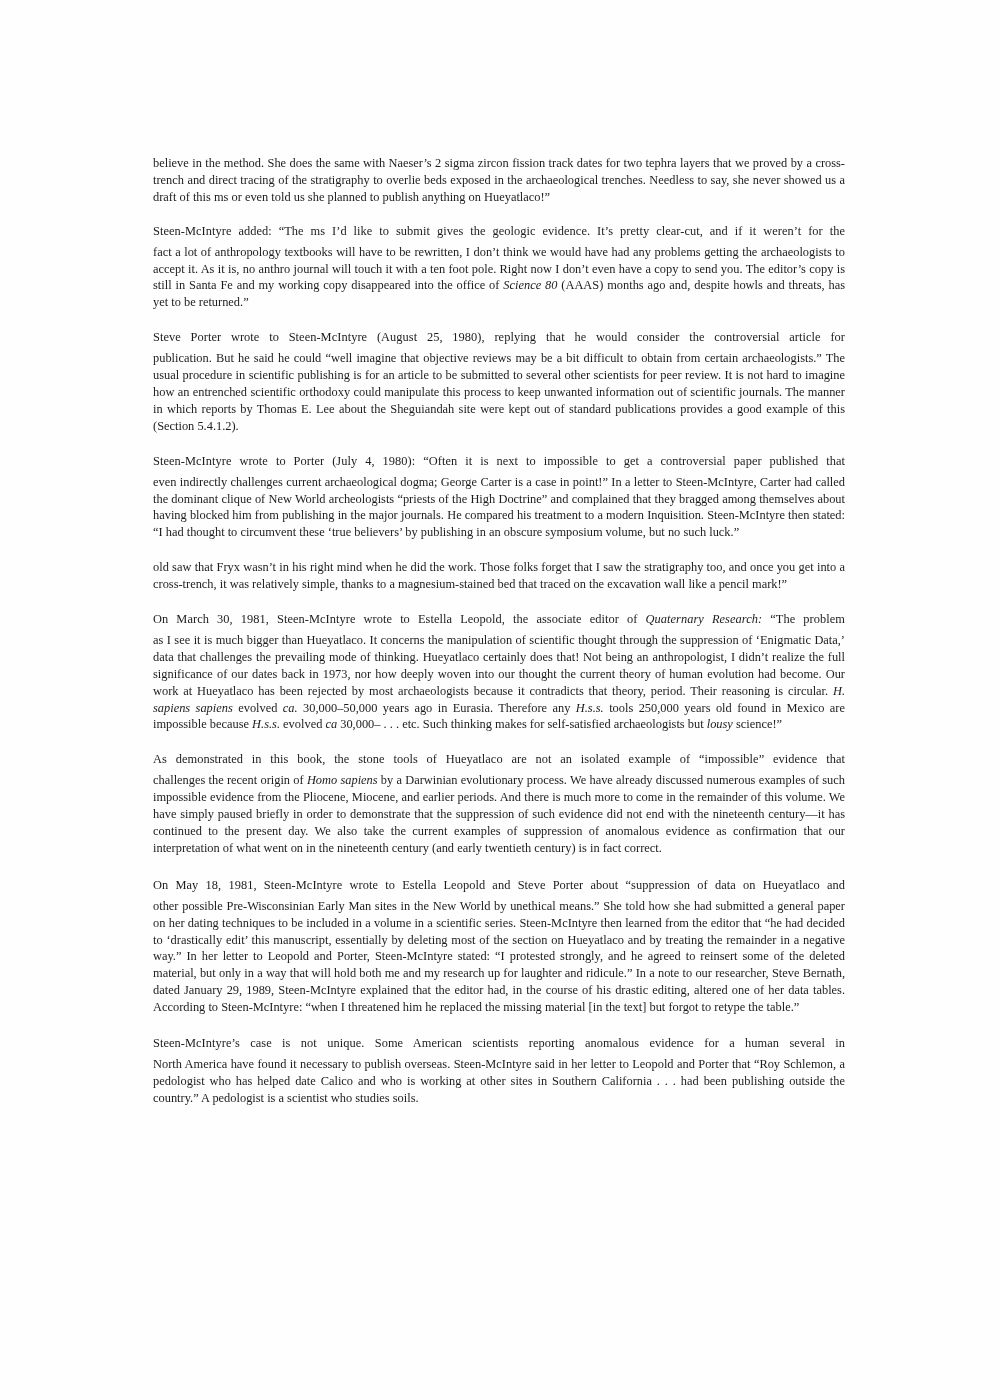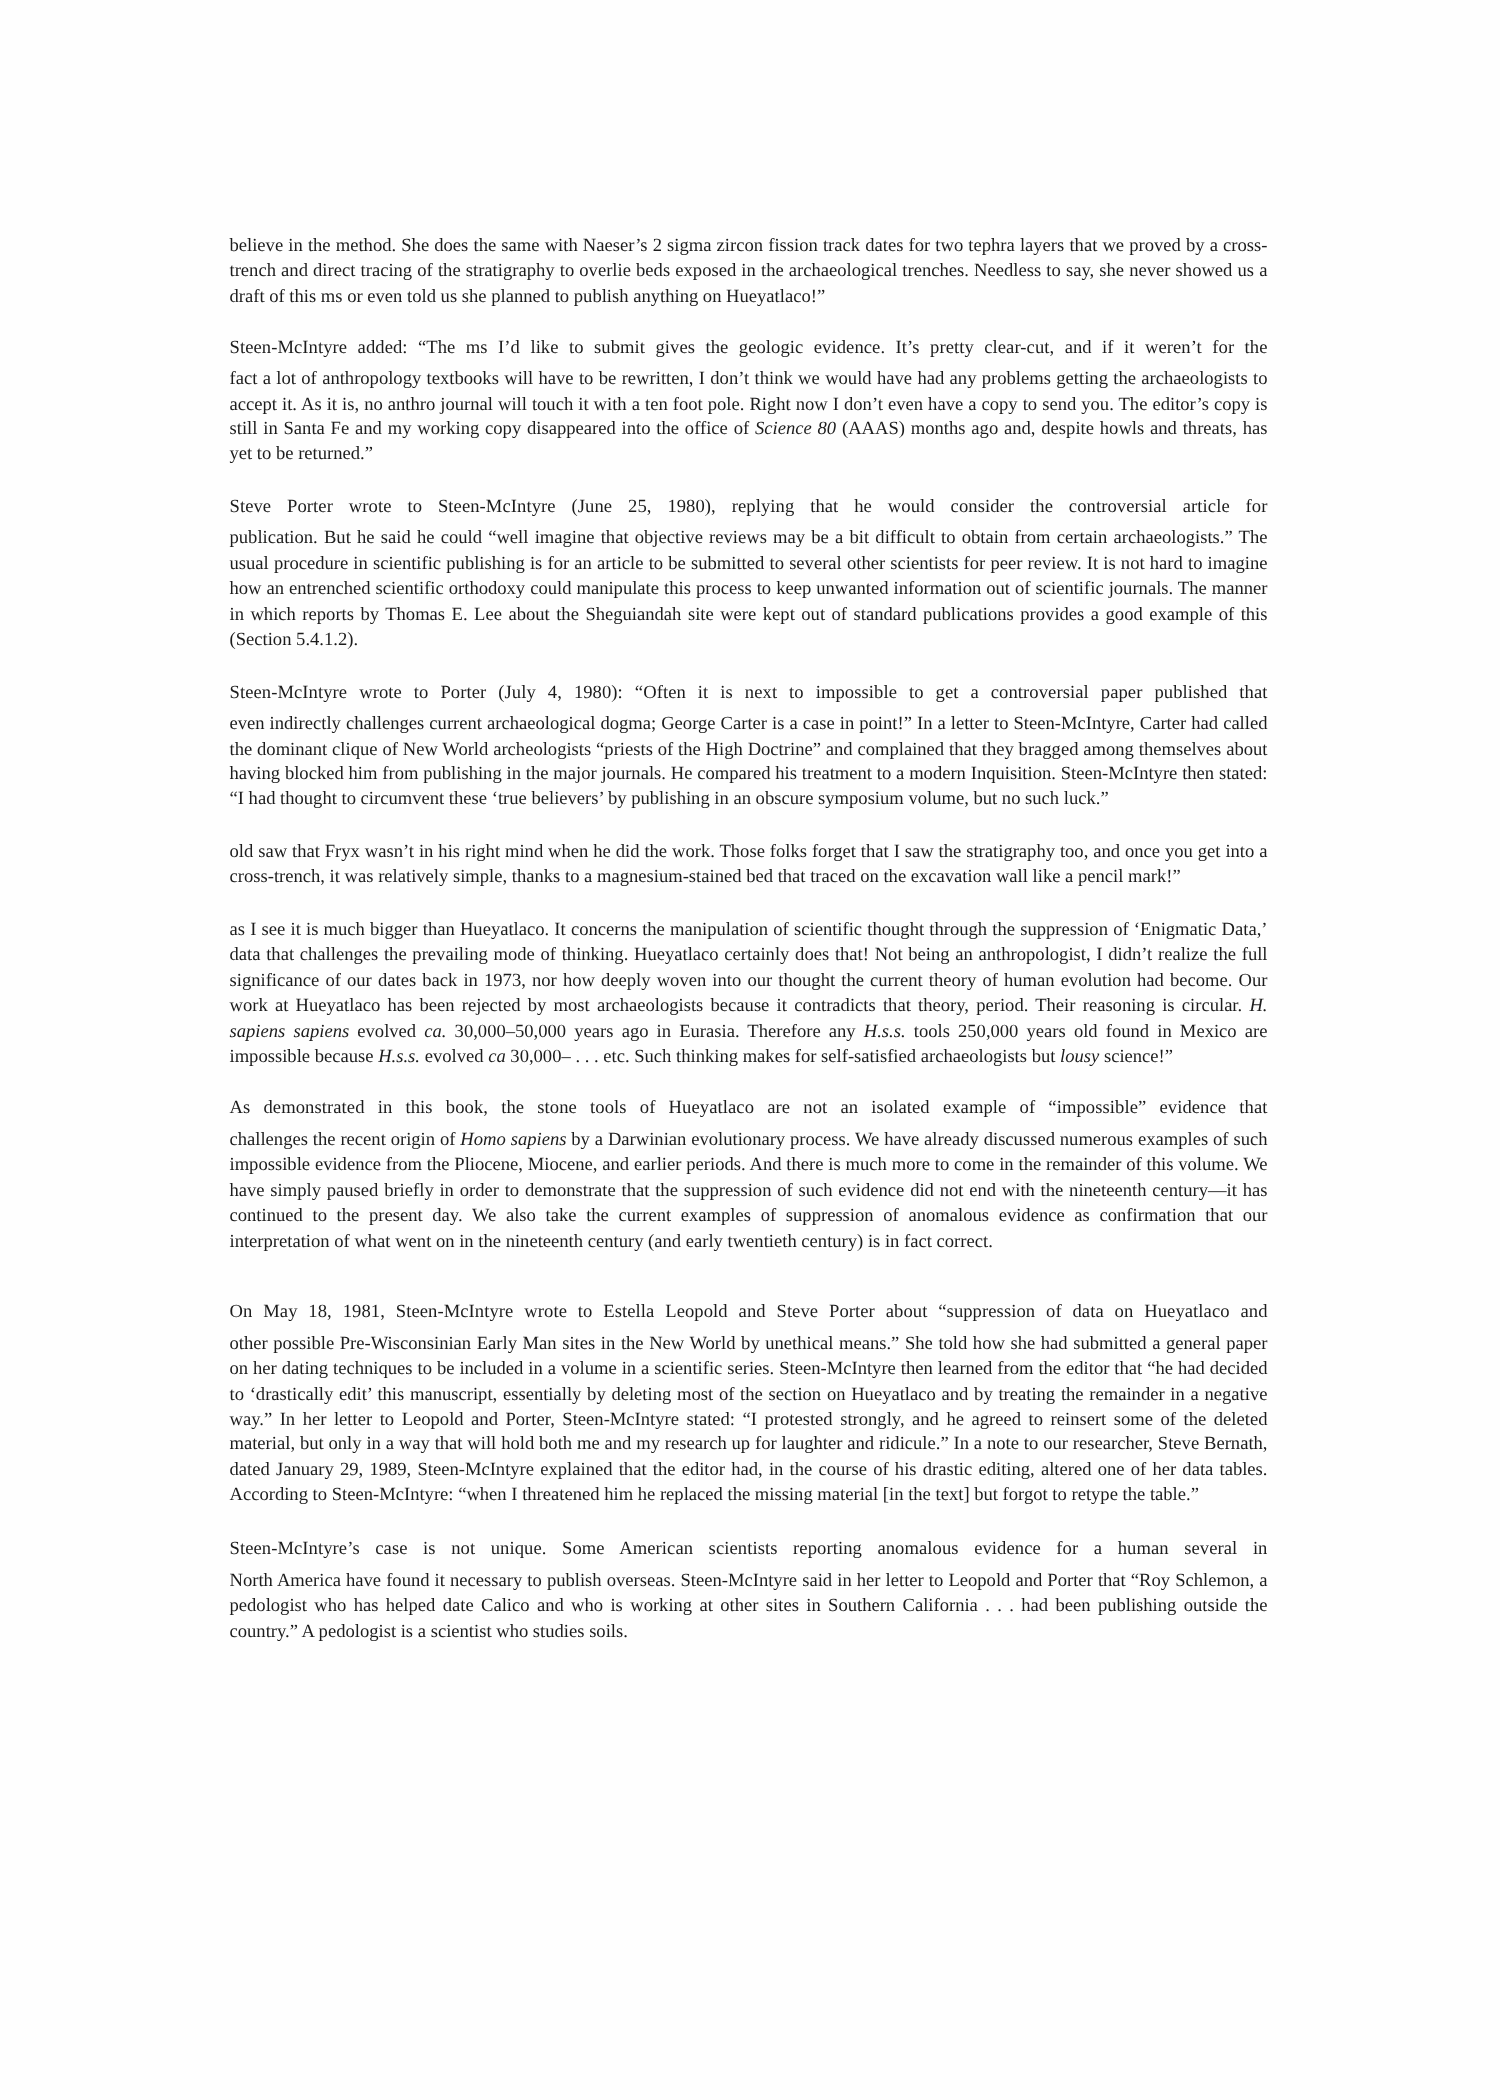--- a/index.html
+++ b/index.html
@@ -40,46 +40,47 @@
     }
     .para em {
       font-style: italic;
     }
     .para:nth-of-type(1) { margin-bottom: 17px; }
     .para:nth-of-type(2) { margin-bottom: 18px; font-family: Liberation Serif, serif; }
     .para:nth-of-type(3) { margin-bottom: 18px; }
     .para:nth-of-type(4) { margin-bottom: 18px; }
     .para:nth-of-type(5) { margin-bottom: 18px; }
     .para:nth-of-type(6) { margin-bottom: 18px; }
-    .para:nth-of-type(7) { margin-bottom: 30px; }
+    .para:nth-of-type(7) { margin-bottom: 20px; }
     .para:nth-of-type(8) { }
   </style>
 </head>
 <body>
 
 <div class="page">
   <p class="para">
     <span class="rest">believe in the method. She does the same with Naeser’s 2 sigma zircon fission track dates for two tephra layers that we proved by a cross-trench and direct tracing of the stratigraphy to overlie beds exposed in the archaeological trenches. Needless to say, she never showed us a draft of this ms or even told us she planned to publish anything on Hueyatlaco!”</span>
   </p>
   <p class="para">
     <span class="first">Steen-McIntyre added: “The ms I’d like to submit gives the geologic evidence. It’s pretty clear-cut, and if it weren’t for the</span>
     <span class="rest">fact a lot of anthropology textbooks will have to be rewritten, I don’t think we would have had any problems getting the archaeologists to accept it. As it is, no anthro journal will touch it with a ten foot pole. Right now I don’t even have a copy to send you. The editor’s copy is still in Santa Fe and my working copy disappeared into the office of <em>Science 80</em> (AAAS) months ago and, despite howls and threats, has yet to be returned.”</span>
   </p>
   <p class="para">
-    <span class="first">Steve Porter wrote to Steen-McIntyre (June 25, 1980), replying that he would consider the controversial article for</span>
+    <span class="first">Steve Porter wrote to Steen-McIntyre (August 25, 1980), replying that he would consider the controversial article for</span>
     <span class="rest">publication. But he said he could “well imagine that objective reviews may be a bit difficult to obtain from certain archaeologists.” The usual procedure in scientific publishing is for an article to be submitted to several other scientists for peer review. It is not hard to imagine how an entrenched scientific orthodoxy could manipulate this process to keep unwanted information out of scientific journals. The manner in which reports by Thomas E. Lee about the Sheguiandah site were kept out of standard publications provides a good example of this (Section 5.4.1.2).</span>
   </p>
   <p class="para">
     <span class="first">Steen-McIntyre wrote to Porter (July 4, 1980): “Often it is next to impossible to get a controversial paper published that</span>
     <span class="rest">even indirectly challenges current archaeological dogma; George Carter is a case in point!” In a letter to Steen-McIntyre, Carter had called the dominant clique of New World archeologists “priests of the High Doctrine” and complained that they bragged among themselves about having blocked him from publishing in the major journals. He compared his treatment to a modern Inquisition. Steen-McIntyre then stated: “I had thought to circumvent these ‘true believers’ by publishing in an obscure symposium volume, but no such luck.”</span>
   </p>
   <p class="para">
     <span class="rest">old saw that Fryx wasn’t in his right mind when he did the work. Those folks forget that I saw the stratigraphy too, and once you get into a cross-trench, it was relatively simple, thanks to a magnesium-stained bed that traced on the excavation wall like a pencil mark!”</span>
   </p>
   <p class="para">
+    <span class="first">On March 30, 1981, Steen-McIntyre wrote to Estella Leopold, the associate editor of <em>Quaternary Research:</em> “The problem</span>
     <span class="rest">as I see it is much bigger than Hueyatlaco. It concerns the manipulation of scientific thought through the suppression of ‘Enigmatic Data,’ data that challenges the prevailing mode of thinking. Hueyatlaco certainly does that! Not being an anthropologist, I didn’t realize the full significance of our dates back in 1973, nor how deeply woven into our thought the current theory of human evolution had become. Our work at Hueyatlaco has been rejected by most archaeologists because it contradicts that theory, period. Their reasoning is circular. <em>H. sapiens sapiens</em> evolved <em>ca.</em> 30,000–50,000 years ago in Eurasia. Therefore any <em>H.s.s.</em> tools 250,000 years old found in Mexico are impossible because <em>H.s.s.</em> evolved <em>ca</em> 30,000– . . . etc. Such thinking makes for self-satisfied archaeologists but <em>lousy</em> science!”</span>
   </p>
   <p class="para">
     <span class="first">As demonstrated in this book, the stone tools of Hueyatlaco are not an isolated example of “impossible” evidence that</span>
     <span class="rest">challenges the recent origin of <em>Homo sapiens</em> by a Darwinian evolutionary process. We have already discussed numerous examples of such impossible evidence from the Pliocene, Miocene, and earlier periods. And there is much more to come in the remainder of this volume. We have simply paused briefly in order to demonstrate that the suppression of such evidence did not end with the nineteenth century—it has continued to the present day. We also take the current examples of suppression of anomalous evidence as confirmation that our interpretation of what went on in the nineteenth century (and early twentieth century) is in fact correct.</span>
   </p>
   <p class="para">
     <span class="first">On May 18, 1981, Steen-McIntyre wrote to Estella Leopold and Steve Porter about “suppression of data on Hueyatlaco and</span>
     <span class="rest">other possible Pre-Wisconsinian Early Man sites in the New World by unethical means.” She told how she had submitted a general paper on her dating techniques to be included in a volume in a scientific series. Steen-McIntyre then learned from the editor that “he had decided to ‘drastically edit’ this manuscript, essentially by deleting most of the section on Hueyatlaco and by treating the remainder in a negative way.” In her letter to Leopold and Porter, Steen-McIntyre stated: “I protested strongly, and he agreed to reinsert some of the deleted material, but only in a way that will hold both me and my research up for laughter and ridicule.” In a note to our researcher, Steve Bernath, dated January 29, 1989, Steen-McIntyre explained that the editor had, in the course of his drastic editing, altered one of her data tables. According to Steen-McIntyre: “when I threatened him he replaced the missing material [in the text] but forgot to retype the table.”</span>
   </p>

